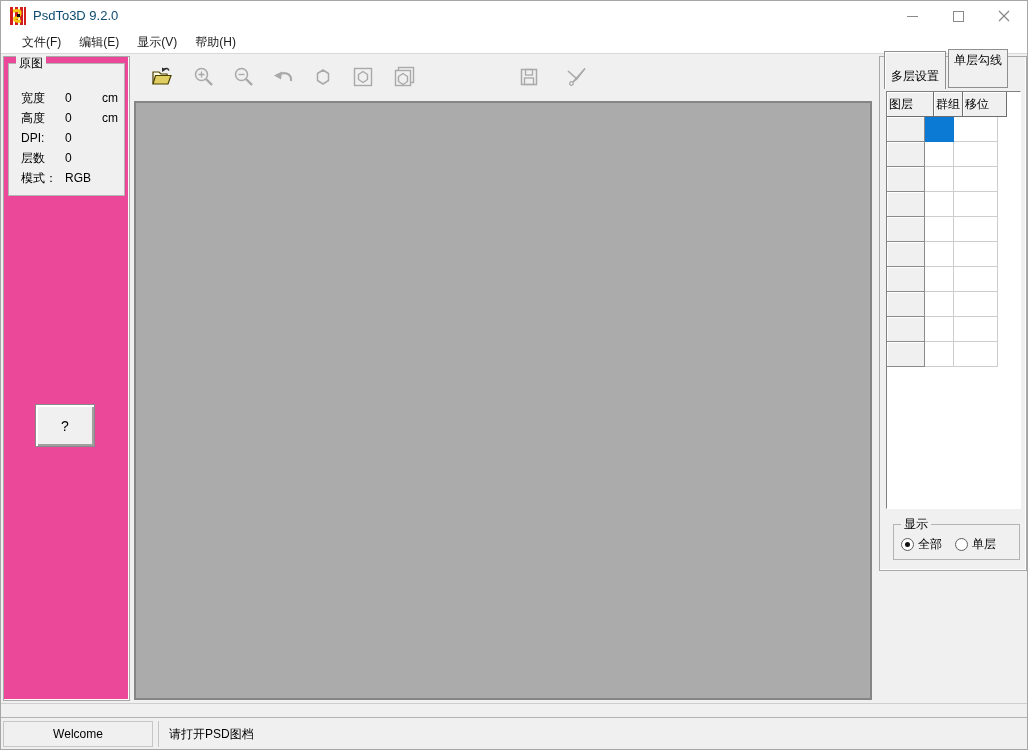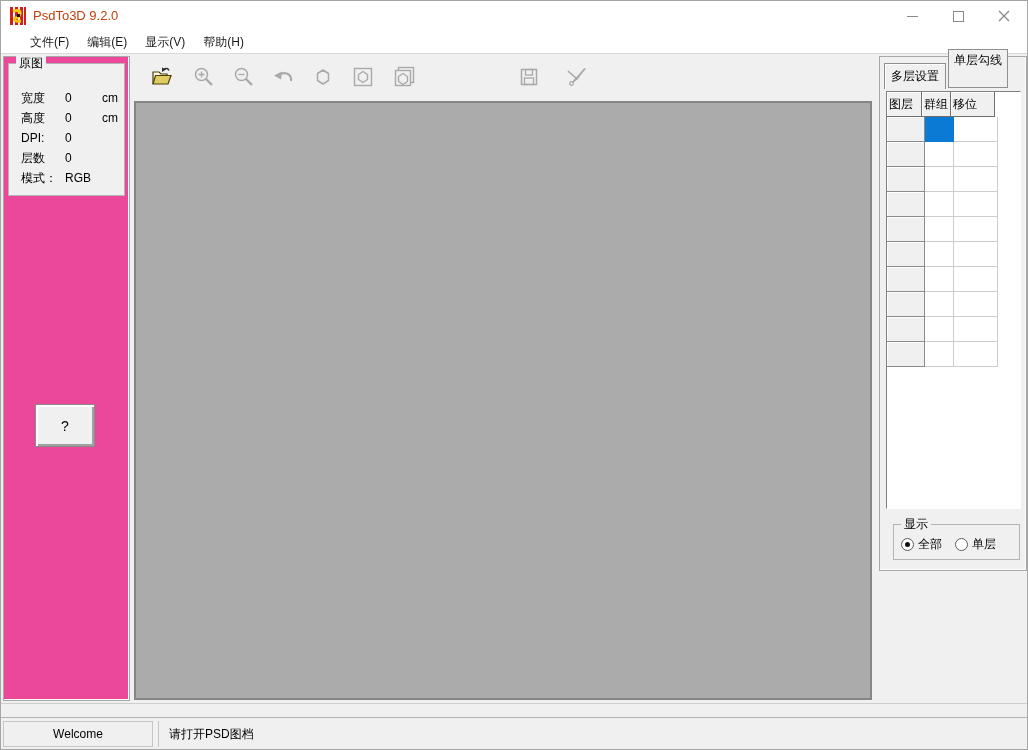--- a/index.html
+++ b/index.html
@@ -4,29 +4,29 @@
 <style>
   html,body{margin:0;padding:0;}
   body{width:1028px;height:750px;position:relative;background:#f0f0f0;
        font-family:"Liberation Sans","DejaVu Sans",sans-serif;font-size:12px;color:#000;
        -webkit-font-smoothing:antialiased;}
   .window{position:absolute;inset:0;border:1px solid #a6a6a6;box-sizing:border-box;background:#f0f0f0;overflow:hidden;}
 
   
   .titlebar{position:absolute;left:0;top:0;width:100%;height:30px;background:#fff;}
   .app-icon{position:absolute;left:8px;top:5px;width:18px;height:20px;}
-  .win-title{position:absolute;left:32px;top:7px;color:#c2410c;font-size:13px;}
+  .win-title{position:absolute;left:32px;top:7px;color:#0c4a6e;font-size:13px;}
   .win-controls{position:absolute;right:0;top:0;height:30px;display:flex;}
   .win-btn{width:46px;height:30px;display:flex;align-items:center;justify-content:center;}
   .glyph-min{width:11px;height:0;border-top:1px solid #8a8a8a;}
   .glyph-max{width:9px;height:9px;border:1px solid #8a8a8a;}
 
   
   .menubar{position:absolute;left:0;top:30px;width:100%;height:23px;background:#fff;
-           border-bottom:1px solid #d9d9d9;display:flex;align-items:center;padding-left:20px;box-sizing:border-box;}
+           border-bottom:1px solid #d9d9d9;display:flex;align-items:center;padding-left:12px;box-sizing:border-box;}
   .menu-item{padding:3px 9px;color:#1a1a1a;}
 
   
   .left-panel{position:absolute;left:2px;top:55px;width:127px;height:645px;background:#ec4899;
               border:1px solid #a8a8a8;box-sizing:border-box;box-shadow:inset -1px -1px 0 #fdfdfd;}
   .groupbox{position:absolute;border:1px solid #b4b4b4;box-sizing:border-box;background:#f0f0f0;}
   .grouplabel{position:absolute;top:-8px;left:7px;background:#f0f0f0;padding:0 3px;line-height:14px;}
   .g-orig{left:4px;top:6px;width:117px;height:133px;padding-top:24px;}
   .info-row{display:flex;align-items:center;height:20px;padding:0 6px 0 12px;}
   .info-label{width:44px;}
@@ -45,28 +45,28 @@
   .toolbar{position:absolute;left:133px;top:55px;width:742px;height:44px;background:#f0f0f0;}
   .tb-btn{position:absolute;top:8px;width:26px;height:26px;display:flex;align-items:center;justify-content:center;}
   .canvas{position:absolute;left:133px;top:100px;width:738px;height:599px;box-sizing:border-box;
           background:#ababab;border:2px solid #858585;}
 
   
   .right-panel{position:absolute;left:878px;top:55px;width:148px;height:515px;background:#f0f0f0;
                border:1px solid #a8a8a8;box-sizing:border-box;box-shadow:inset -1px -1px 0 #fdfdfd;}
   .tabstrip{position:absolute;left:4px;top:7px;height:25px;display:flex;align-items:flex-end;}
   .tab{padding:3px 6px 4px 6px;border:1px solid #8f8f8f;background:#f0f0f0;position:relative;}
-  .tab.active{border-bottom:none;box-shadow:inset 1px 1px 0 #fff;padding-top:4px;z-index:2;text-align:right;}
+  .tab.active{border-bottom:none;box-shadow:inset 1px 1px 0 #fff;padding-top:16px;z-index:2;text-align:right;}
   .tab.inactive{margin-left:2px;border-bottom:1px solid #8f8f8f;padding:2px 5px 18px 5px;margin-bottom:1px;}
   .grid{position:absolute;left:6px;top:34px;width:135px;height:418px;background:#fff;box-sizing:border-box;
         border:1px solid;border-color:#808080 #fff #fff #808080;overflow:hidden;}
   .grid-header{display:flex;height:25px;}
   .gh{box-sizing:border-box;background:#f0f0f0;border-right:1px solid #6e6e6e;border-bottom:1px solid #6e6e6e;
       box-shadow:inset 1px 1px 0 #fff;display:flex;align-items:center;padding-left:2px;}
-  .gh.c1{width:35px;} .gh.c2{width:29px;} .gh.c3{width:44px;}
+  .gh.c1{width:47px;} .gh.c2{width:29px;} .gh.c3{width:44px;}
   .grid-row{display:flex;height:25px;}
   .cell{box-sizing:border-box;}
   .cell.fixed{width:38px;background:#f0f0f0;border-right:1px solid #8b8b8b;border-bottom:1px solid #8b8b8b;
               box-shadow:inset 1px 1px 0 #fff;}
   .cell.data{background:#fff;border-right:1px solid #cdcdcd;border-bottom:1px solid #cdcdcd;}
   .cell.c2{width:29px;} .cell.c3{width:44px;}
   .g-disp{left:13px;top:467px;width:127px;height:36px;}
   .radio-row{display:flex;align-items:flex-start;padding:11px 0 0 7px;}
   .radio{width:11px;height:11px;border:1px solid #5f5f5f;border-radius:50%;background:#fff;margin-right:4px;
          position:relative;flex:none;}

